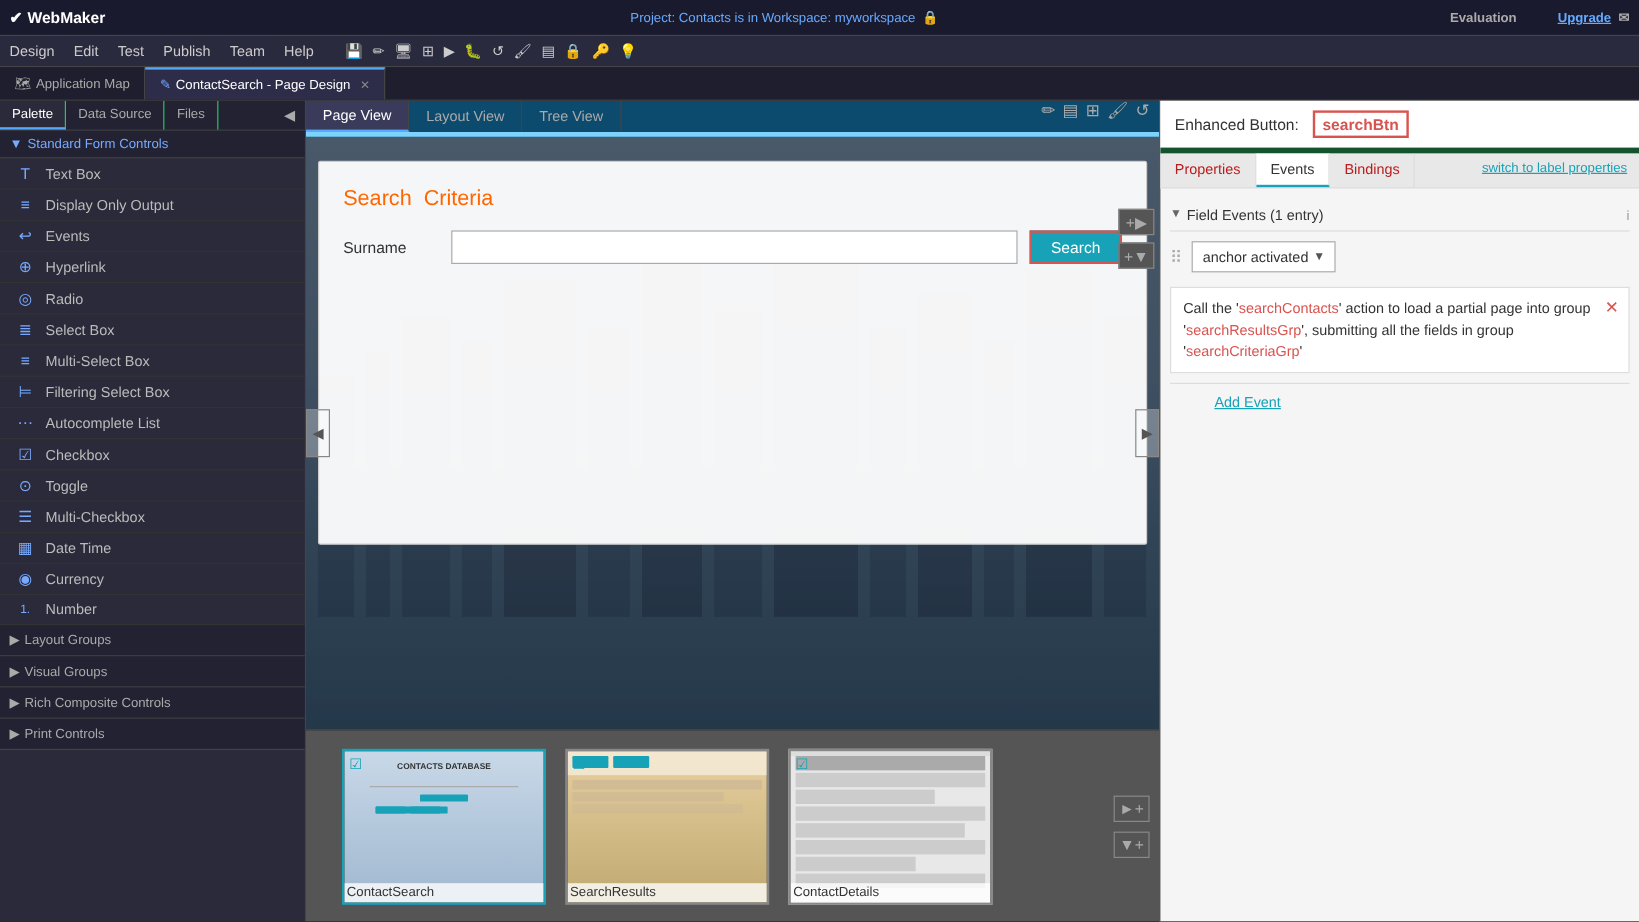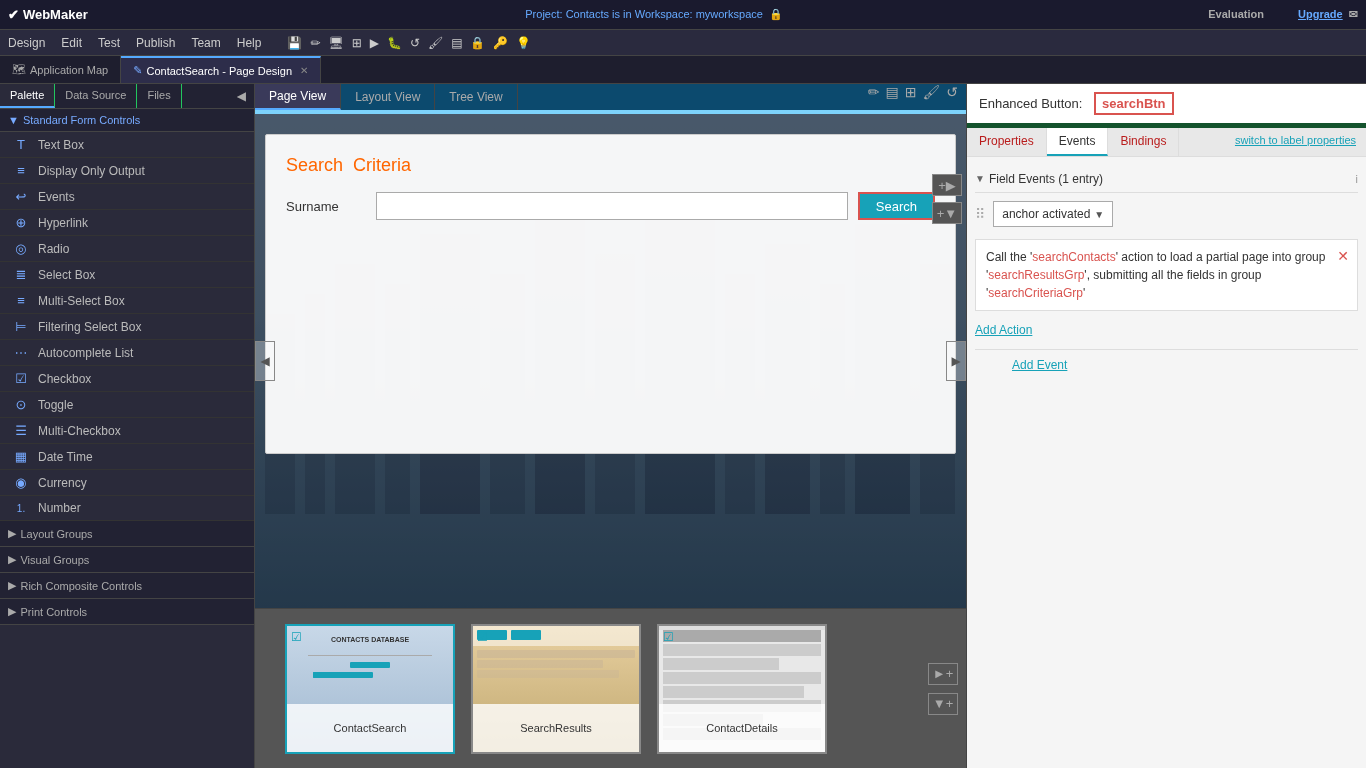--- a/index.html
+++ b/index.html
@@ -269,24 +269,23 @@
       position: relative;
       overflow: hidden;
       flex-shrink: 0;
     }
     .thumbnail.active { border-color: #17a2b8; border-width: 2px; }
     .thumbnail-label {
       position: absolute;
       bottom: 0;
       left: 0;
       right: 0;
-      text-align: center;
       background: rgba(255,255,255,0.8);
       font-size: 11px;
-      padding: 18px;
+      padding: 2px;
       color: #333;
       margin-top: 31px;
     }
     .thumb-check {
       position: absolute;
       top: 4px;
       left: 4px;
       color: #17a2b8;
       font-size: 12px;
     }
@@ -803,21 +802,20 @@
           <span>anchor activated</span>
           <span class="dropdown-arrow">▼</span>
         </div>
       </div>
 
       <div class="action-description">
         <span>Call the '</span><span class="keyword">searchContacts</span><span>' action to load a partial page into group '</span><span class="keyword">searchResultsGrp</span><span>', submitting all the fields in group '</span><span class="keyword">searchCriteriaGrp</span><span>'</span>
         <span class="close-x">✕</span>
       </div>
 
-      <div class="add-action">Add Action</div>
 
       <hr class="divider">
 
       <div class="add-event">Add Event</div>
     </div>
   </div>
 
 </div>
 
 </body></html>

